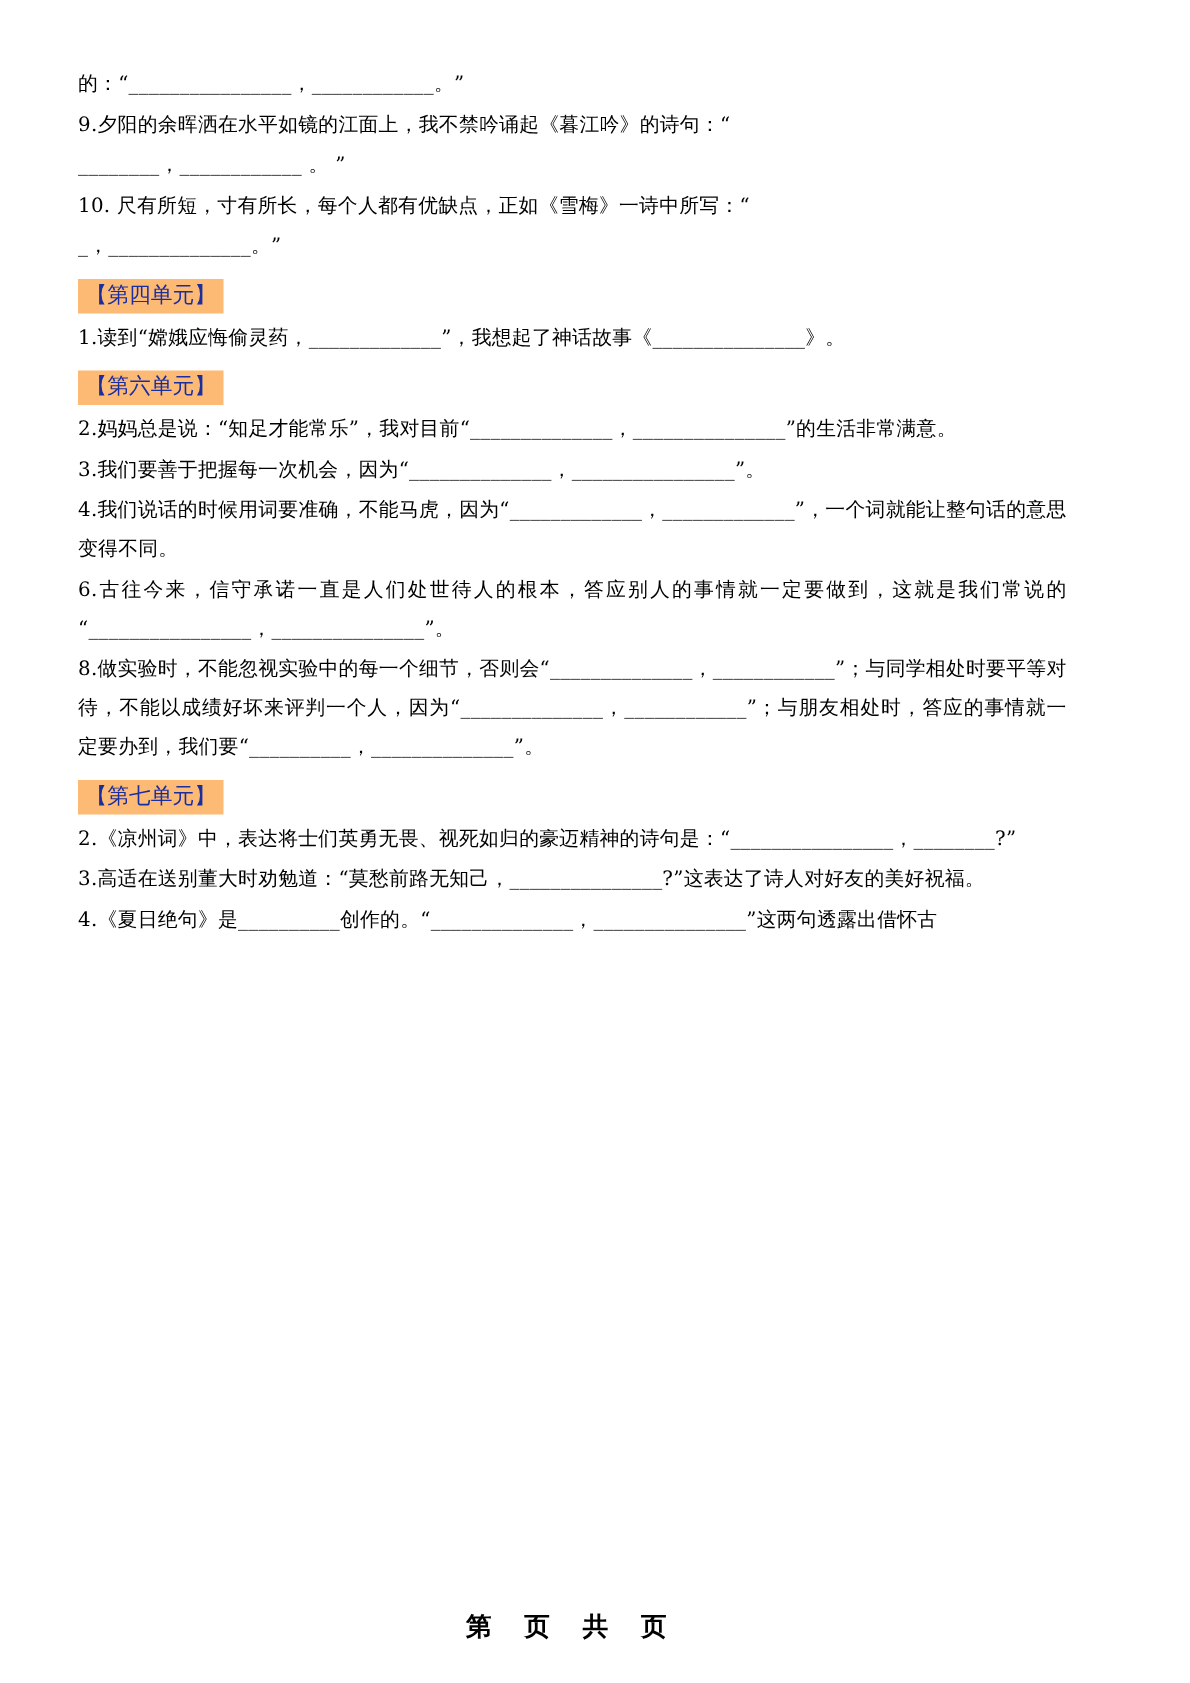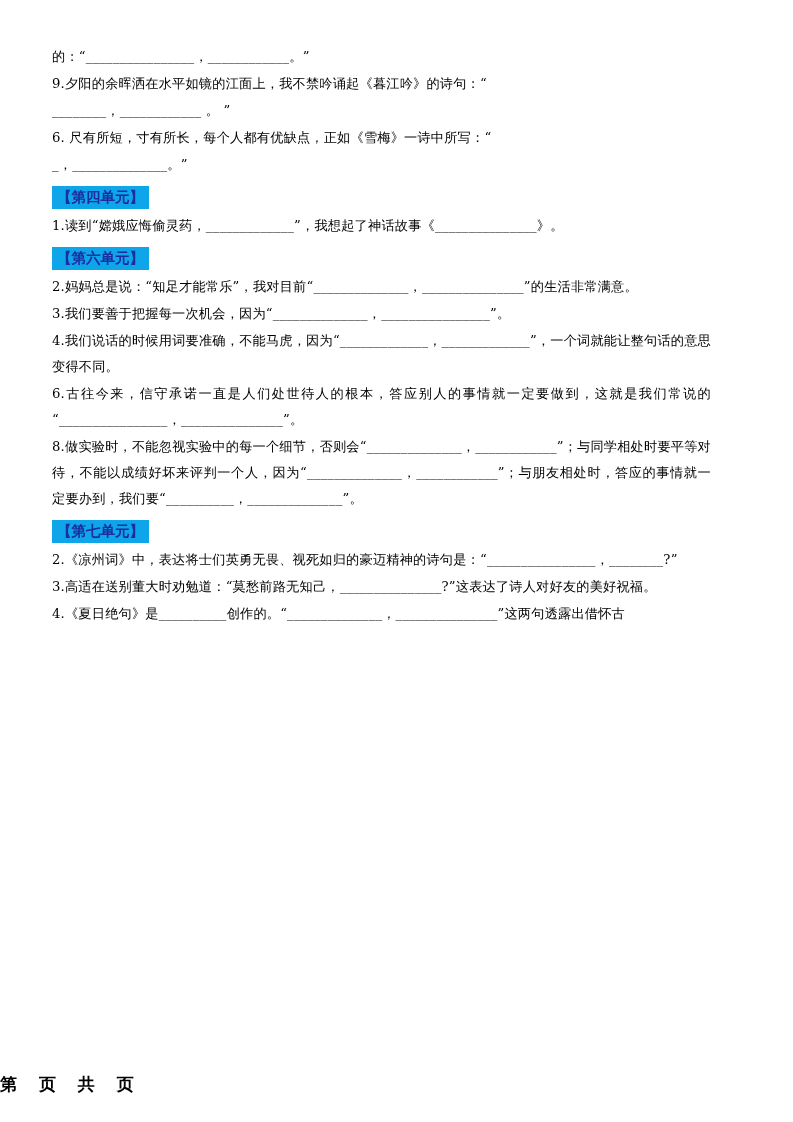--- a/index.html
+++ b/index.html
@@ -26,53 +26,54 @@
     text-align: justify;
     margin: 0;
     letter-spacing: 0.2px;
   }
   .para {
     margin: 0 0 1px 0;
   }
 
   .unit-header {
     display: inline-block;
-    background: #0ea5e9;
+    background: #fdba74;
     color: #1b2ea0;
-    font-weight: bold;
+    font-weight: normal;
     font-size: 14.5px;
     line-height: 20px;
     padding: 1px 5px 2px 5px;
     margin: 7px 0 4px 0;
     font-family: "DejaVu Serif", "Liberation Serif", serif;
   }
   .unit-wrap { margin: 0; }
 
   .footer {
     position: absolute;
     left: 0;
     right: 0;
     bottom: 26px;
+    text-align: center;
     font-size: 17px;
     font-weight: bold;
     letter-spacing: 8px;
     font-family: "DejaVu Serif", "Liberation Serif", serif;
   }
 </style>
 </head>
 <body>
 
 <div class="page">
 
   <p class="line para">的：“________________，____________。”</p>
 
   <p class="line para">9.夕阳的余晖洒在水平如镜的江面上，我不禁吟诵起《暮江吟》的诗句：“</p>
   <p class="line para">________，____________ 。  ”</p>
 
-  <p class="line para">6.  尺有所短，寸有所长，每个人都有优缺点，正如《雪梅》一诗中所写：“</p>
+  <p class="line para">10.  尺有所短，寸有所长，每个人都有优缺点，正如《雪梅》一诗中所写：“</p>
   <p class="line para">_，______________。”</p>
 
   <div class="unit-wrap">
     <div class="unit-header">【第四单元】</div>
     <p class="line para">1.读到“嫦娥应悔偷灵药，_____________”，我想起了神话故事《_______________》。</p>
   </div>
 
   <div class="unit-wrap">
     <div class="unit-header">【第六单元】</div>
     <p class="line para">2.妈妈总是说：“知足才能常乐”，我对目前“______________，_______________”的生活非常满意。</p>

